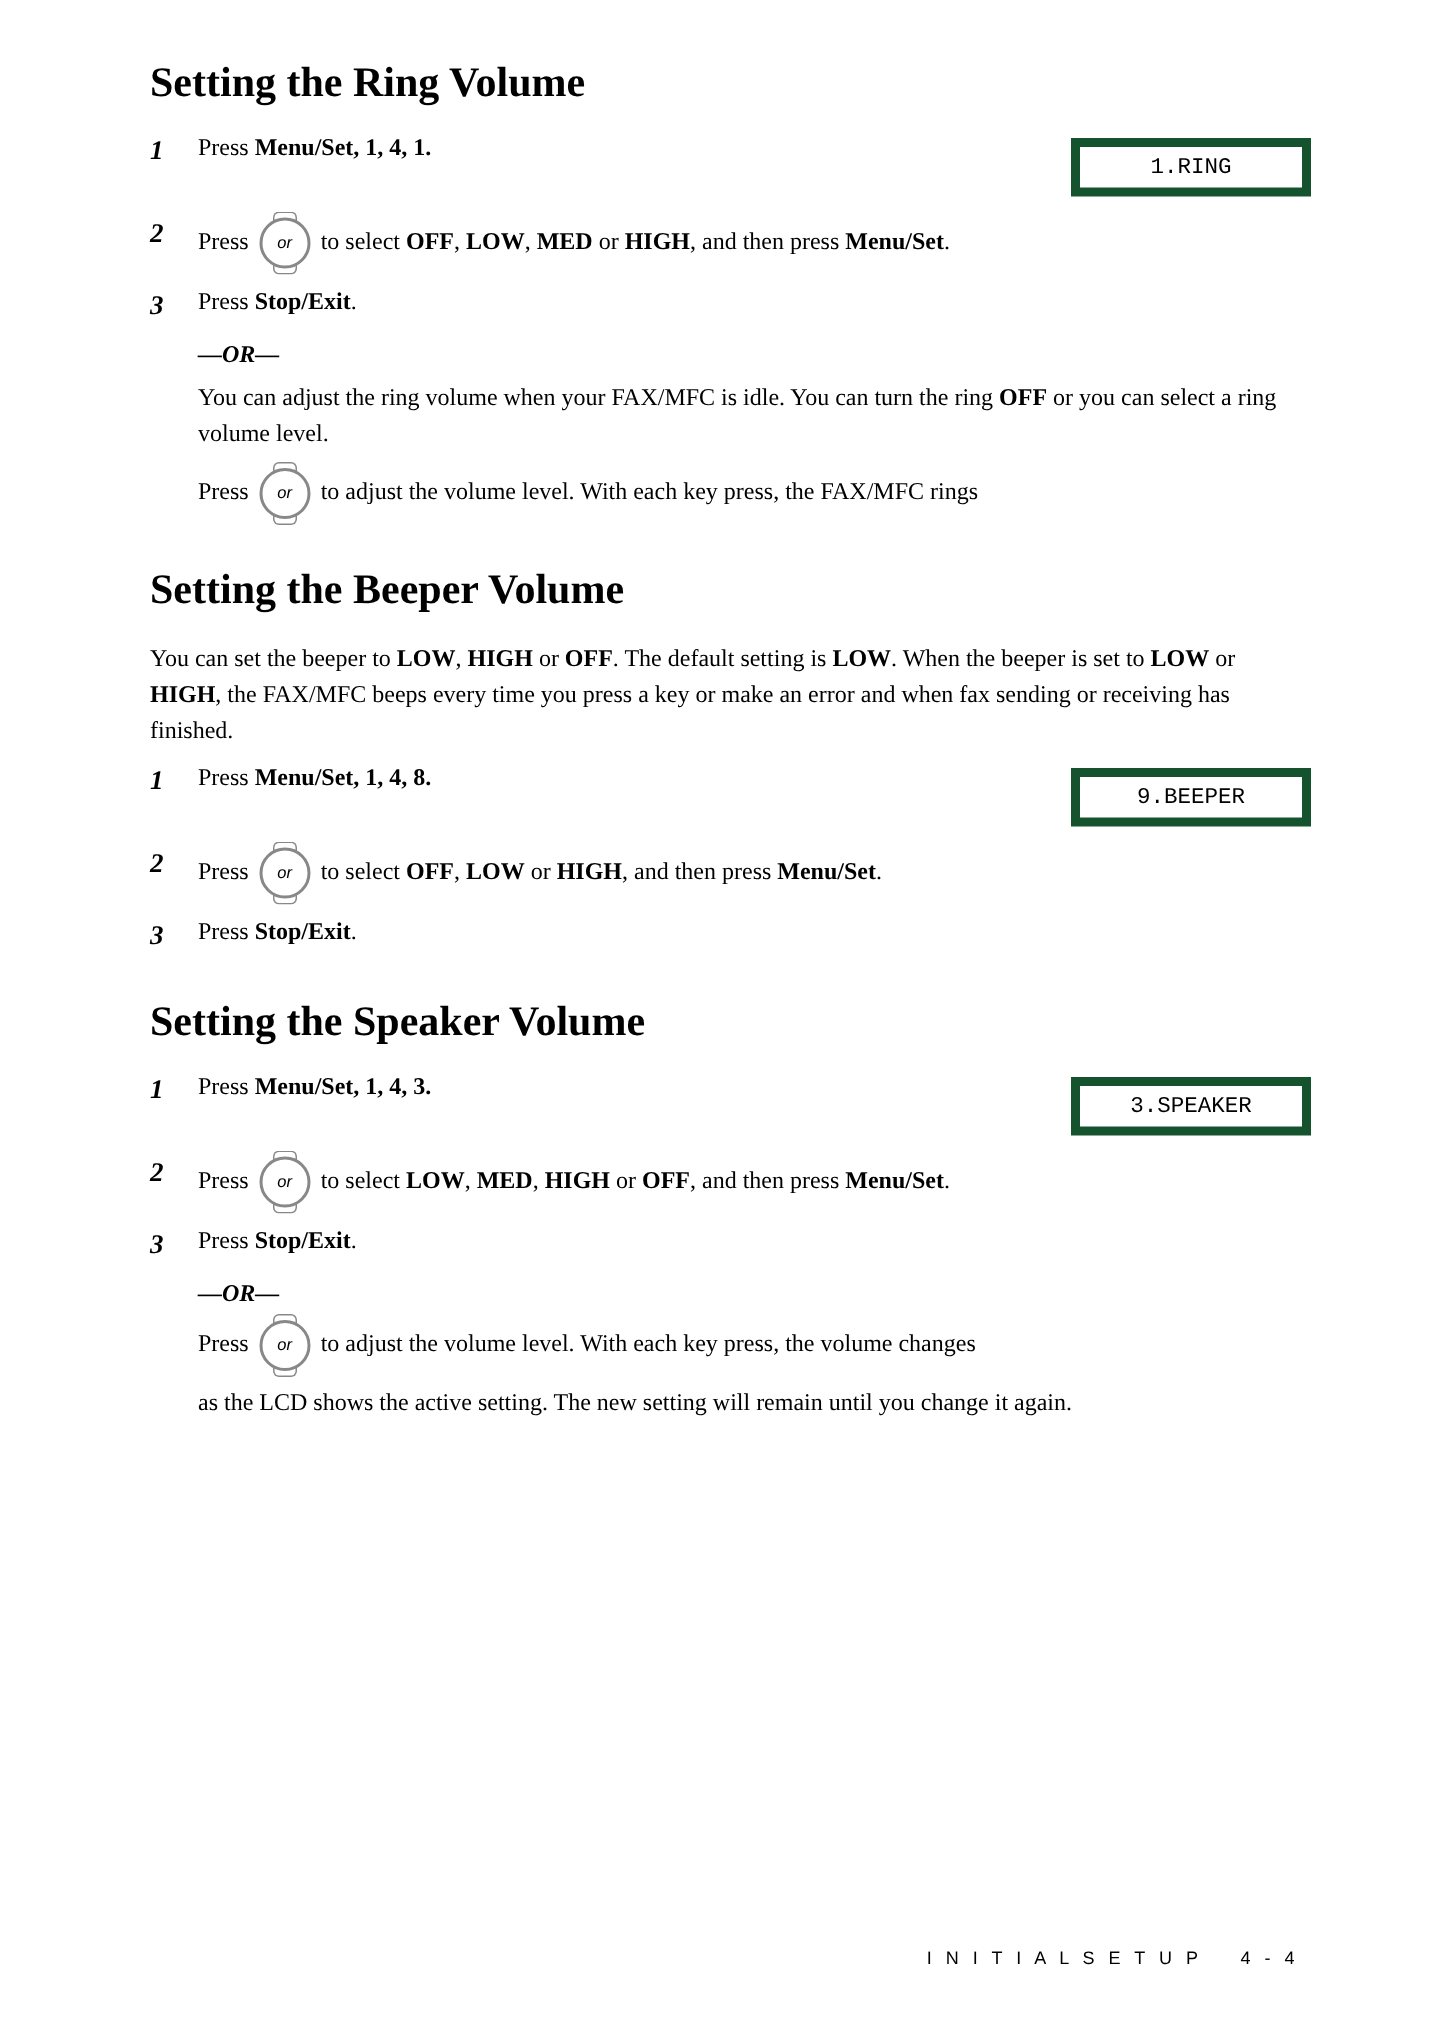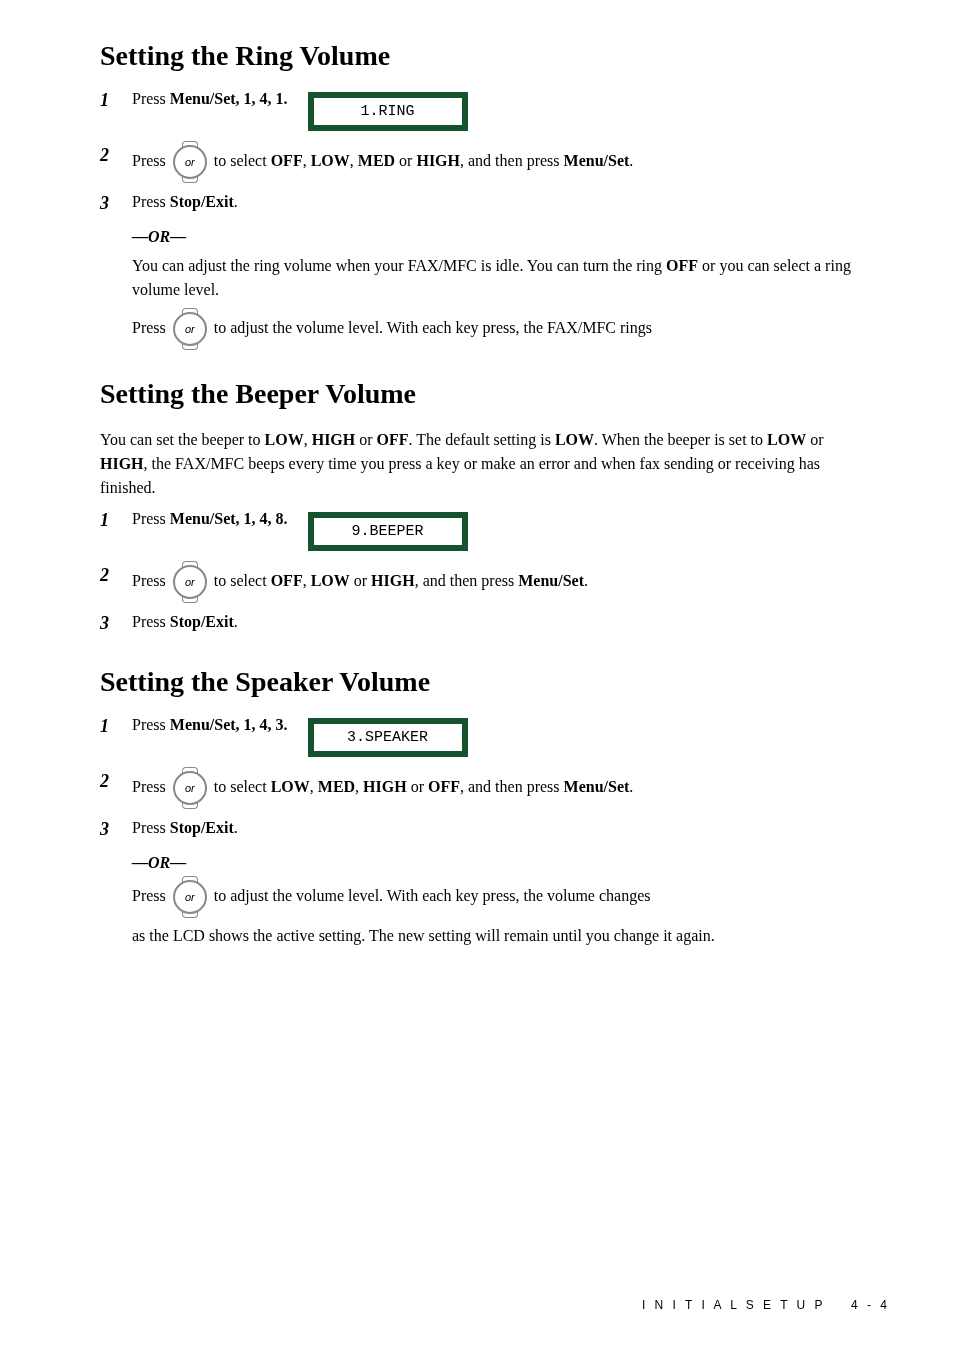--- a/index.html
+++ b/index.html
@@ -48,20 +48,21 @@
       color: #000;
     }
 
     .step-content {
       flex: 1;
     }
 
     .step-row {
       display: flex;
       align-items: flex-start;
+      justify-content: space-between;
       gap: 20px;
     }
 
     .lcd-box {
       border: 6px solid #14532d;
       font-family: 'Courier New', Courier, monospace;
       font-size: 15px;
       padding: 5px 16px;
       min-width: 160px;
       text-align: center;
@@ -133,21 +134,21 @@
       width: 14px;
       height: 6px;
       border: 1.5px solid #888;
       border-top: none;
       border-radius: 0 0 4px 4px;
     }
 
     .footer {
       position: fixed;
       bottom: 40px;
-      right: 64px;
+      right: 88px;
       font-family: Arial, sans-serif;
       font-size: 12px;
       letter-spacing: 3px;
       color: #000;
     }
   </style>
 </head>
 <body>
 
 <div class="page-content">

